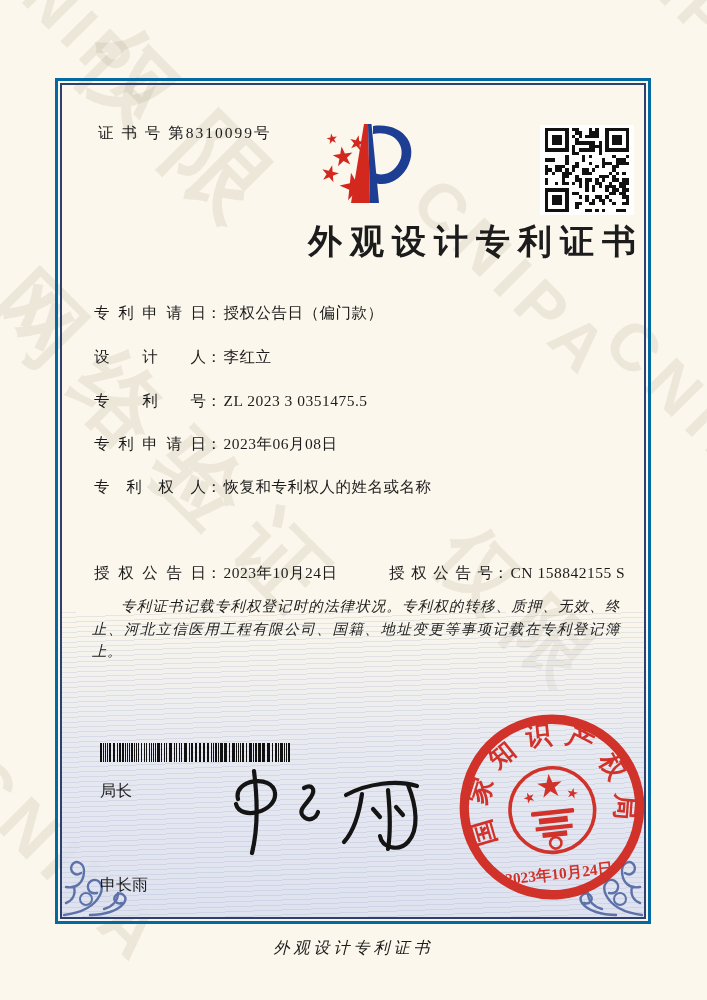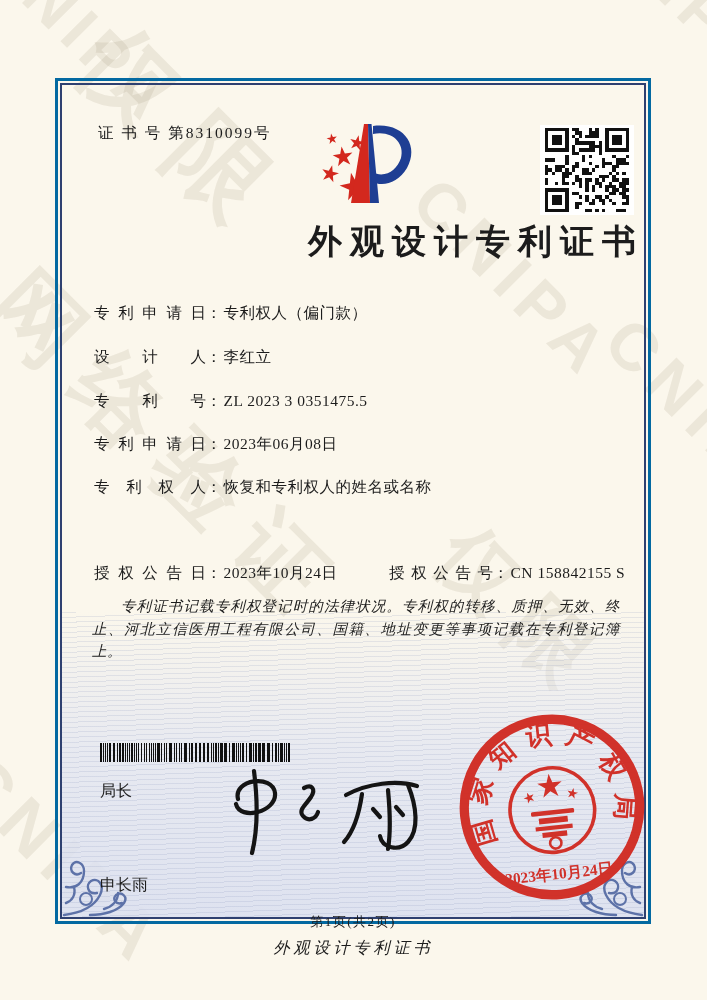--- a/index.html
+++ b/index.html
@@ -284,21 +284,21 @@
           <rect x="19" y="1" width="5" height="5" fill="#fff"></rect>
           <rect x="20" y="2" width="3" height="3" fill="#111"></rect>
           <rect x="0" y="18" width="7" height="7" fill="#111"></rect>
           <rect x="1" y="19" width="5" height="5" fill="#fff"></rect>
           <rect x="2" y="20" width="3" height="3" fill="#111"></rect>
         </svg>
 
       <div class="title">外观设计专利证书</div>
 
       <div class="frow" style="top:218px">
-        <span class="flabel">专利申请日</span><span class="fcolon">：</span><span class="fvalue">专利权人（偏门款）</span>
+        <span class="flabel">专利申请日</span><span class="fcolon">：</span><span class="fvalue">授权公告日（偏门款）</span>
       </div>
       <div class="frow" style="top:262px">
         <span class="flabel">设计人</span><span class="fcolon">：</span><span class="fvalue">李红立</span>
       </div>
       <div class="frow" style="top:306px">
         <span class="flabel">专利号</span><span class="fcolon">：</span><span class="fvalue">ZL 2023 3 0351475.5</span>
       </div>
       <div class="frow" style="top:349px">
         <span class="flabel">专利申请日</span><span class="fcolon">：</span><span class="fvalue">2023年06月08日</span>
       </div>
@@ -480,21 +480,20 @@
           <use href="#sst" transform="translate(114,82) scale(0.55) rotate(18)"></use>
           <rect x="72" y="96" width="42" height="4.5" rx="1.5"></rect>
           <rect x="79" y="103" width="28" height="5.5"></rect>
           <rect x="75" y="111" width="36" height="4"></rect>
           <rect x="81" y="117" width="24" height="5"></rect>
           <circle cx="93" cy="128" r="5.5" fill="none" stroke="#d0251c" stroke-width="2.5"></circle>
         </g>
         <text x="93" y="163" text-anchor="middle" fill="#d0251c" font-size="15" font-weight="700" font-family="'Liberation Serif','DejaVu Serif',serif">2023年10月24日</text>
       </svg>
 
-      <div class="pagenum">第1页(共2页)</div>
     </div>
 
     <svg class="corner left" width="96" height="96" viewBox="0 0 96 96" fill="none" stroke="#5d72a8" stroke-width="2.4" stroke-linecap="round">
       <path d="M4,92 C20,90 34,84 40,72 C45,62 38,54 31,58 C25,62 28,72 37,70"></path>
       <path d="M6,64 C16,66 24,60 24,48 C24,40 16,36 12,42 C9,48 15,54 21,50"></path>
       <path d="M30,92 C44,92 58,88 64,80 C68,74 62,68 56,72 C52,76 56,82 62,80"></path>
       <path d="M6,80 C12,78 16,72 14,64"></path>
       <path d="M44,86 C52,84 58,78 58,70"></path>
       <circle cx="26" cy="76" r="6" stroke-width="2"></circle>
     </svg>

